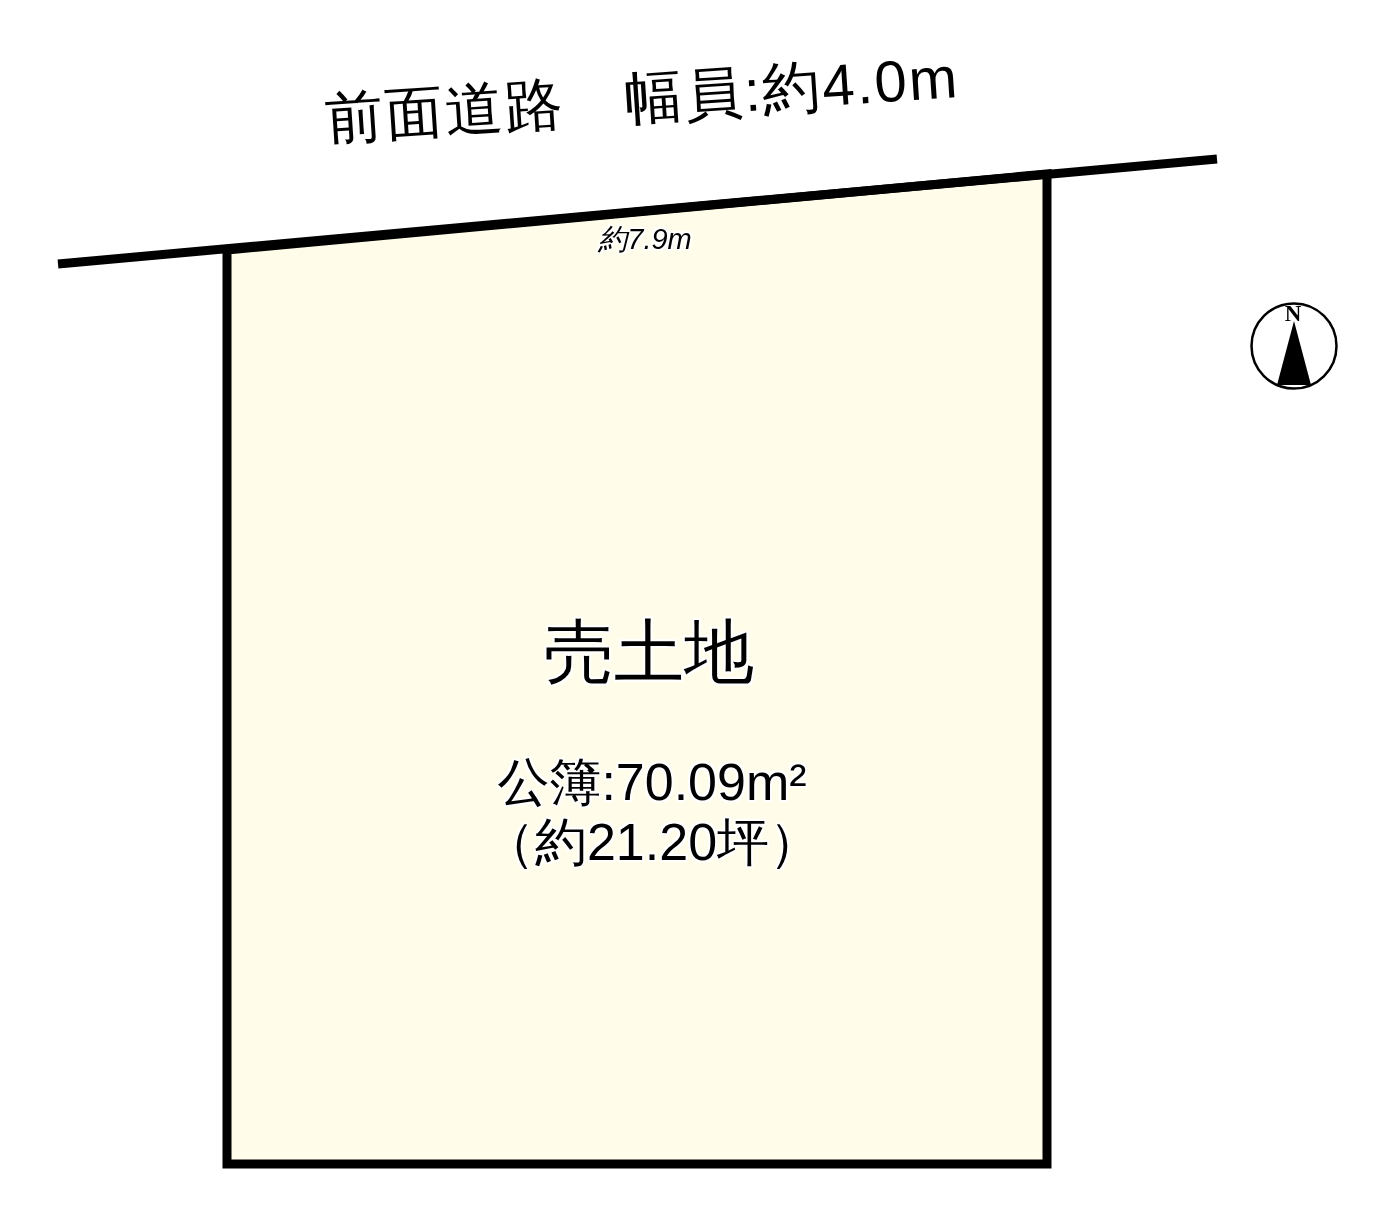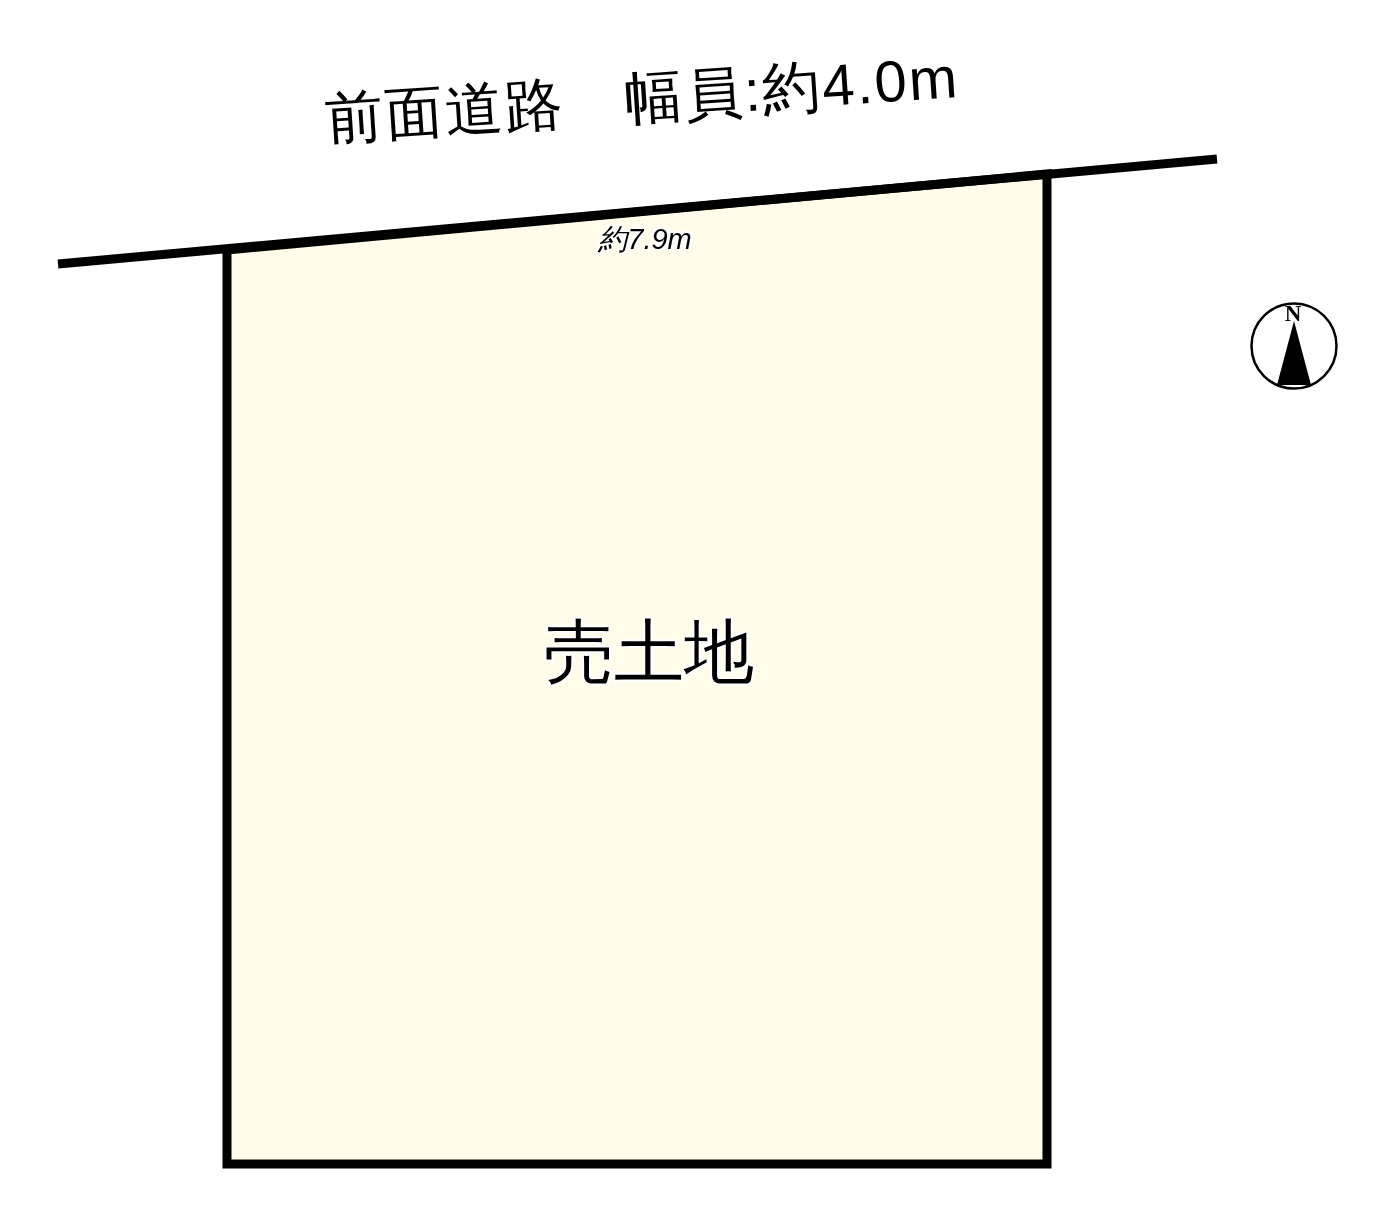--- a/index.html
+++ b/index.html
@@ -88,16 +88,20 @@
   </svg>
 
   <div class="txt road-label">前面道路　幅員:約4.0m</div>
 
   <div class="txt frontage-label">約7.9m</div>
 
   <div class="txt parcel-title">
     <div>売土地</div>
   </div>
 
+  <div class="txt parcel-area">
+    <div>公簿:70.09m²</div>
+    <div>（約21.20坪）</div>
+  </div>
 
   <div class="txt compass-n">N</div>
 
 </div>
 
 </body></html>

